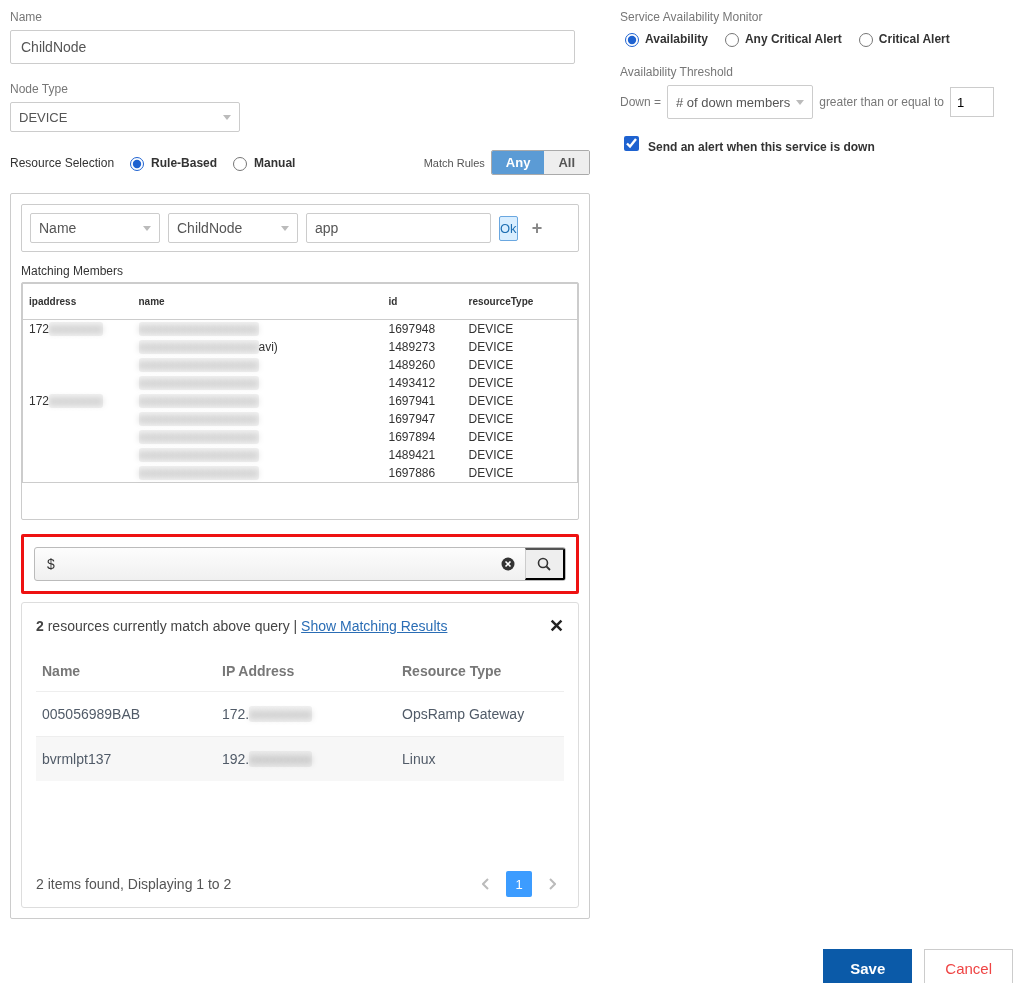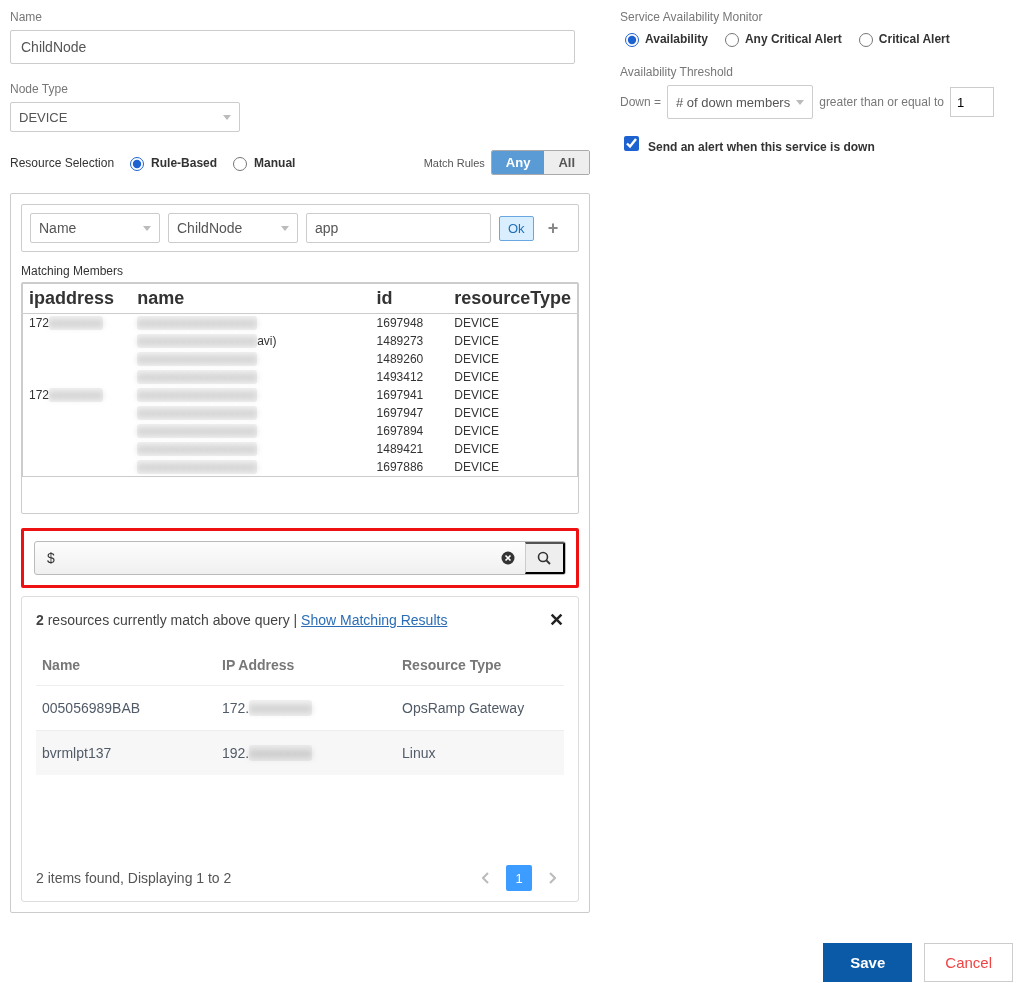--- a/index.html
+++ b/index.html
@@ -56,25 +56,25 @@
   .match-rules { margin-left: auto; display: flex; align-items:center; gap:6px; }
   .match-rules .mlbl { font-size: 11px; color:#555;}
   .btn-group { display:inline-flex; border:1px solid #aaa; border-radius:2px; overflow:hidden;}
   .btn-group button { border:none; padding:4px 14px; font-size:13px; font-weight:bold; cursor:pointer; }
   .btn-any { background:#5b9bd5; color:#fff;}
   .btn-all { background:#eee; color:#555;}
   .rules-panel { border:1px solid #ccc; border-radius:2px; padding:10px; }
   .rule-row { display:flex; gap:8px; align-items:center; border:1px solid #ccc; border-radius:2px; padding:8px; background:#fff;}
   .rule-row .select { width:130px; height:30px; font-size:14px;}
   .rule-row input[type=text] { flex:1; height:30px; border:1px solid #ccc; padding:4px 8px; font-size:14px; color:#555; border-radius:2px; max-width:185px;}
-  .ok-btn { border:1px solid #6aa7e0; background:#d9eeff; color:#1f6fb2; padding:4px 8px; font-size:13px; border-radius:2px; cursor:pointer;}
+  .ok-btn { border:1px solid #6aa7e0; background:#d9eeff; color:#1f6fb2; padding:4px 0; font-size:13px; border-radius:2px; cursor:pointer;}
   .plus-btn { background:none; border:none; font-size:18px; color:#888; cursor:pointer; font-weight:bold;}
   .matching-label { font-size:12px; color:#333; margin:12px 0 4px 0;}
   .matching-table { border:1px solid #ccc; border-radius:2px; width:100%; font-size:12px; border-collapse:collapse;}
-  .matching-table th { text-align:left; padding:4px 6px; font-weight:bold; color:#333; border-bottom:1px solid #ccc; font-size:18px;}
+  .matching-table th { text-align:left; padding:12px 6px; font-weight:bold; color:#333; border-bottom:1px solid #ccc; font-size:10px;}
   .matching-table td { padding:2px 6px; color:#333; font-size:12px; vertical-align:top;}
   .matching-table-wrap { border:1px solid #ccc; border-radius:2px; }
   .blur { color: transparent; text-shadow: 0 0 6px rgba(0,0,0,0.4); user-select:none; background: rgba(200,200,200,0.25); border-radius: 3px;}
   
   .query-box { border:3px solid #e11; padding:10px; margin-top:14px; border-radius:2px;}
   .search-bar { display:flex; border:1px solid #bbb; border-radius:3px; overflow:hidden; background:linear-gradient(#fdfdfd,#f0f0f0);}
   .search-bar input { flex:1; border:none; padding:8px 10px; font-size:14px; color:#333; background:transparent;}
   .search-bar .clear-btn { width:34px; border:none; background:transparent; cursor:pointer; font-size:14px; color:#333; display:flex; align-items:center; justify-content:center;}
   .search-bar .search-btn { width:40px; border-left:1px solid #ccc; background:#eee; cursor:pointer; font-size:14px; display:flex; align-items:center; justify-content:center;}
   

